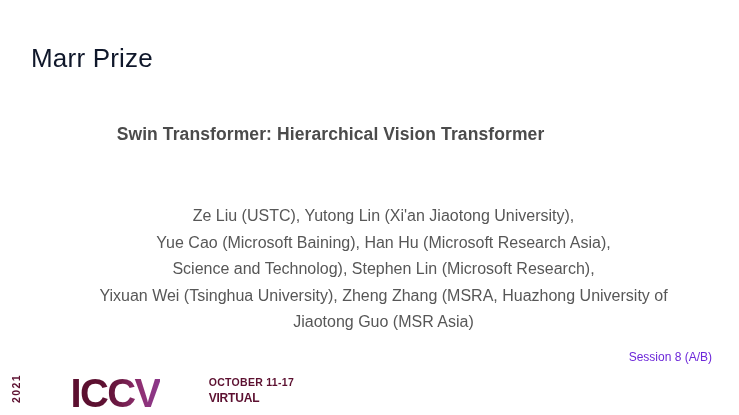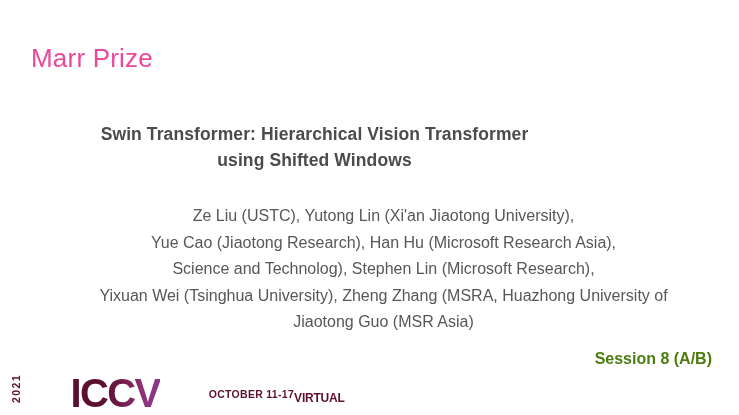--- a/index.html
+++ b/index.html
@@ -18,30 +18,30 @@
     overflow: hidden;
   }
 
   
   #marr-prize {
     position: absolute;
     left: 31px;
     top: 42px;
     font-size: 26px;
     font-weight: 400;
-    color: #ec4899;
+    color: #0f172a;
     letter-spacing: 0.2px;
     line-height: 32px;
     white-space: nowrap;
   }
 
   
   #paper-title {
     position: absolute;
-    left: 0;
+    left: 16px;
     top: 122px;
     width: 629px;
     text-align: center;
     font-size: 17.5px;
     font-weight: bold;
     color: #4b4b4b;
     line-height: 25.5px;
     letter-spacing: 0.1px;
   }
   #paper-title .tline { display: block; }
@@ -58,23 +58,23 @@
     color: #575757;
     line-height: 26.5px;
   }
   #authors .aline { display: block; padding-left: 28px; }
 
   
   #session-label {
     position: absolute;
     right: 27px;
     top: 350px;
-    font-size: 16px;
-    font-weight: 700;
-    color: #4d7c0f;
+    font-size: 12px;
+    font-weight: 400;
+    color: #6d28d9;
     white-space: nowrap;
   }
 
   
   #iccv-logo {
     position: absolute;
     left: 11px;
     bottom: 5px;
     display: flex;
     align-items: flex-end;
@@ -103,20 +103,21 @@
     letter-spacing: -1.6px;
     background: linear-gradient(95deg, #5c1030 0%, #5c1030 34%, #6e1a45 55%, #8e2f72 76%, #8b3a8f 100%);
     -webkit-background-clip: text;
     background-clip: text;
     color: transparent;
     -webkit-text-fill-color: transparent;
     margin-bottom: -2px;
   }
   #logo-dates {
     display: flex;
+    flex-direction: column;
     justify-content: flex-end;
     margin-left: 1px;
     margin-bottom: 2px;
   }
   #logo-month {
     font-size: 10.5px;
     font-weight: bold;
     color: #5c1030;
     letter-spacing: 0.3px;
     line-height: 12px;
@@ -131,26 +132,25 @@
 </style>
 </head>
 <body>
 
 <div id="slide">
 
   <div id="marr-prize">Marr Prize</div>
 
   <div id="paper-title">
     <span class="tline">Swin Transformer: Hierarchical Vision Transformer</span>
-    <span class="tline">using Shifted Windows</span>
   </div>
 
   <div id="authors">
     <span class="aline">Ze Liu (USTC), Yutong Lin (Xi'an Jiaotong University),</span>
-    <span class="aline">Yue Cao (Jiaotong Research), Han Hu (Microsoft Research Asia),</span>
+    <span class="aline">Yue Cao (Microsoft Baining), Han Hu (Microsoft Research Asia),</span>
     <span class="aline">Science and Technolog), Stephen Lin (Microsoft Research),</span>
     <span class="aline">Yixuan Wei (Tsinghua University), Zheng Zhang (MSRA, Huazhong University of</span>
     <span class="aline">Jiaotong Guo (MSR Asia)</span>
   </div>
 
   <div id="session-label">Session 8 (A/B)</div>
 
   <div id="iccv-logo">
     <div id="logo-year">2021</div>
     <div id="logo-mark">ICCV</div>

